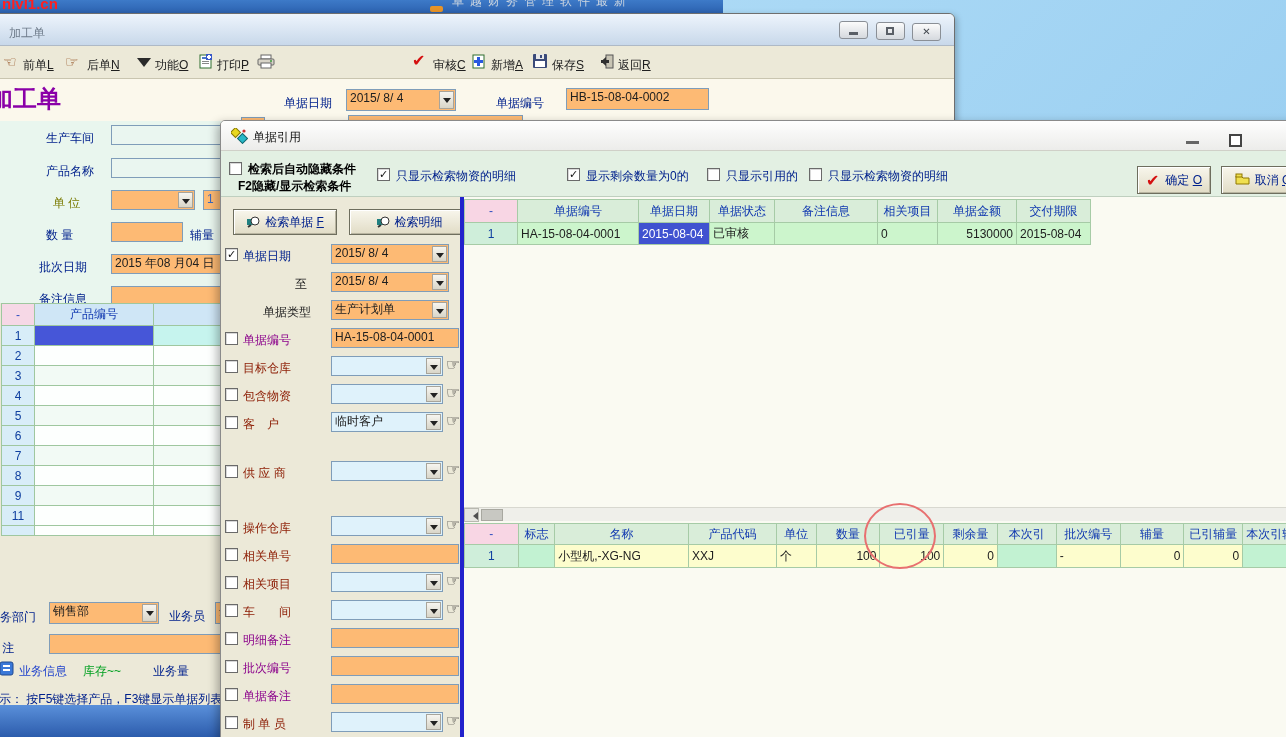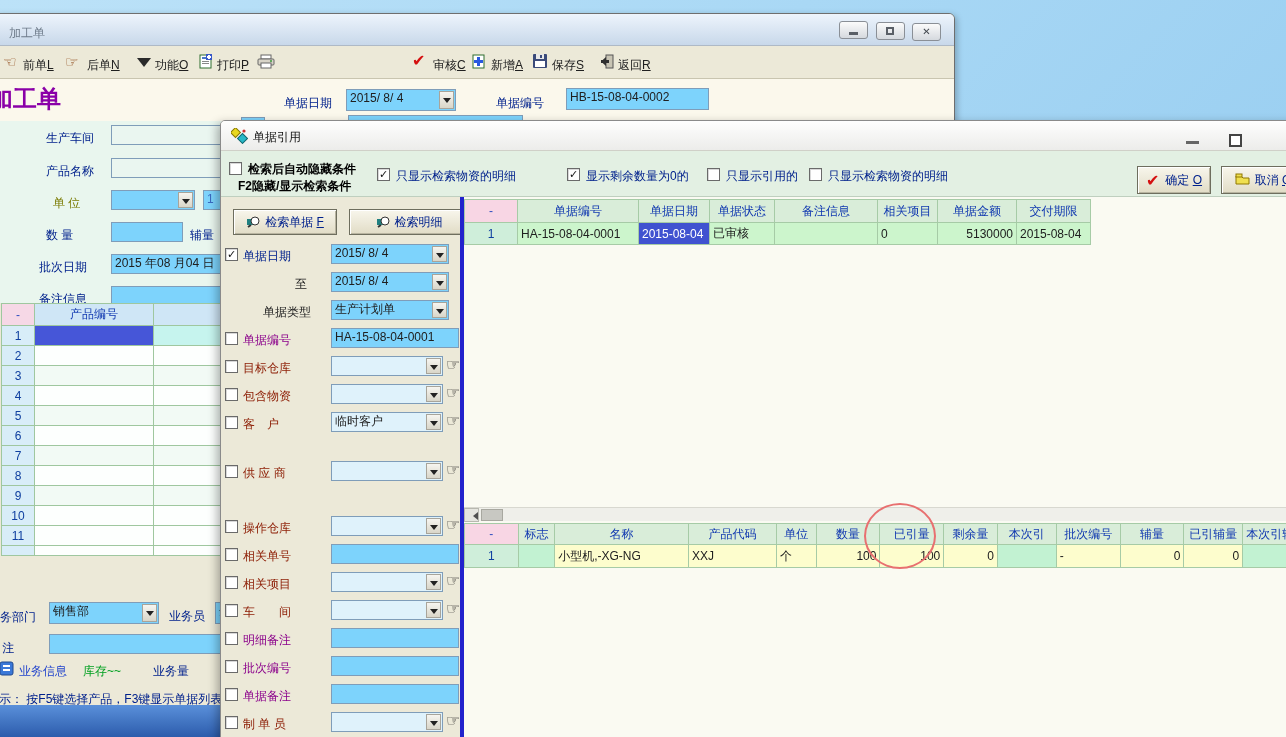--- a/index.html
+++ b/index.html
@@ -8,21 +8,21 @@
           background:linear-gradient(135deg,#BCE2F8 0%,#A9D8F5 40%,#8FC8EE 100%);
           font-family:"Liberation Sans","DejaVu Sans",sans-serif;font-size:12px;color:#202020;}
   .abs{position:absolute;}
   .lbl{position:absolute;white-space:nowrap;font-size:12px;}
   .navy{color:#00218C;}
   .olive{color:#7A7A00;}
   .maroon{color:#8B1A00;}
   .purple{color:#000000;font-weight:bold;}
   .mag{color:#8B008B;}
   .u{text-decoration:underline;}
-  .inp{position:absolute;background:#7dd3fc;border:1px solid #7F9DB9;font-size:12px;
+  .inp{position:absolute;background:#fdba74;border:1px solid #7F9DB9;font-size:12px;
        padding:1px 3px;white-space:nowrap;overflow:hidden;line-height:15px;}
   .combo{padding-right:17px;}
   .dda{position:absolute;right:1px;top:1px;bottom:1px;width:15px;
        background:linear-gradient(#F6F5F0,#D9D6C9);border:1px solid #A8A49A;}
   .dda::after{content:"";position:absolute;left:3px;top:6px;border:4px solid transparent;border-top:5px solid #222;}
   .cb{position:absolute;width:13px;height:13px;background:#fff;border:1px solid #6A6A6A;
       font:bold 11px/11px "DejaVu Sans",sans-serif;text-align:center;color:#101010;box-shadow:inset 1px 1px 0 #D8D8D8;}
   .hand::before{content:"☞";font-size:16px;color:#1A1A1A;}
   .hl::before{content:"☜";font-size:15px;color:#8A4010;}
   .hr::before{content:"☞";font-size:15px;color:#8A4010;}
@@ -48,20 +48,25 @@
   .mgn{background:#D8EDF8;color:#1040A0;text-align:center;}
   .mwhite{background:#FDFFFE;}
   .msel{background:#4656D8;}
   .mcyan{background:#C6F4EE;}
 </style>
 </head>
 <body>
 
 <div class="screen">
 
+  <div class="abs" style="left:0;top:0;width:723px;height:13px;overflow:hidden;background:linear-gradient(#3D7AC8,#2C62B0);">
+    <span class="abs" style="left:2px;top:-5px;font-size:15px;font-weight:bold;color:#FF2020;">nlvl1.cn</span>
+    <span class="abs" style="left:430px;top:6px;width:13px;height:6px;background:#E89428;border-radius:2px;"></span>
+    <span class="abs" style="left:452px;top:-7px;font-size:12px;color:#CDD6E0;letter-spacing:6px;">卓越财务管理软件最新</span>
+  </div>
 
   <div class="abs" style="left:-8px;top:13px;width:963px;height:696px;border:1px solid #6E6E6E;border-radius:6px 6px 0 0;
               background:#ECE9D8;box-shadow:2px 2px 6px rgba(0,0,0,.25);overflow:hidden;">
 
     <div class="abs" style="left:0;top:0;width:963px;height:32px;background:linear-gradient(#EDF4FC,#C8D8EA);border-bottom:1px solid #AEB9C6;">
       <span class="lbl" style="left:16px;top:11px;color:#6E7B8A;">加工单</span>
       <span class="abs" style="right:15px;top:7px;">
         <span class="wbtn">
             <span style="width:9px;height:3px;background:#5A5F66;margin-top:6px;"></span>
           </span>
@@ -209,25 +214,20 @@
           </tr>
       <tr style="height:20px">
             <td class="mgn">8</td>
             <td class="mwhite"></td>
             <td class="mwhite"></td>
           </tr>
       <tr style="height:20px">
             <td class="mgn">9</td>
             <td style="background:#F2FAF5"></td>
             <td style="background:#F2FAF5"></td>
-          </tr>
-      <tr style="height:20px">
-            <td class="mgn">10</td>
-            <td class="mwhite"></td>
-            <td class="mwhite"></td>
           </tr>
       <tr style="height:20px">
             <td class="mgn">11</td>
             <td class="mwhite"></td>
             <td class="mwhite"></td>
           </tr>
       <tr style="height:10px">
             <td class="mgn"></td>
             <td class="mwhite"></td>
             <td class="mwhite"></td>

